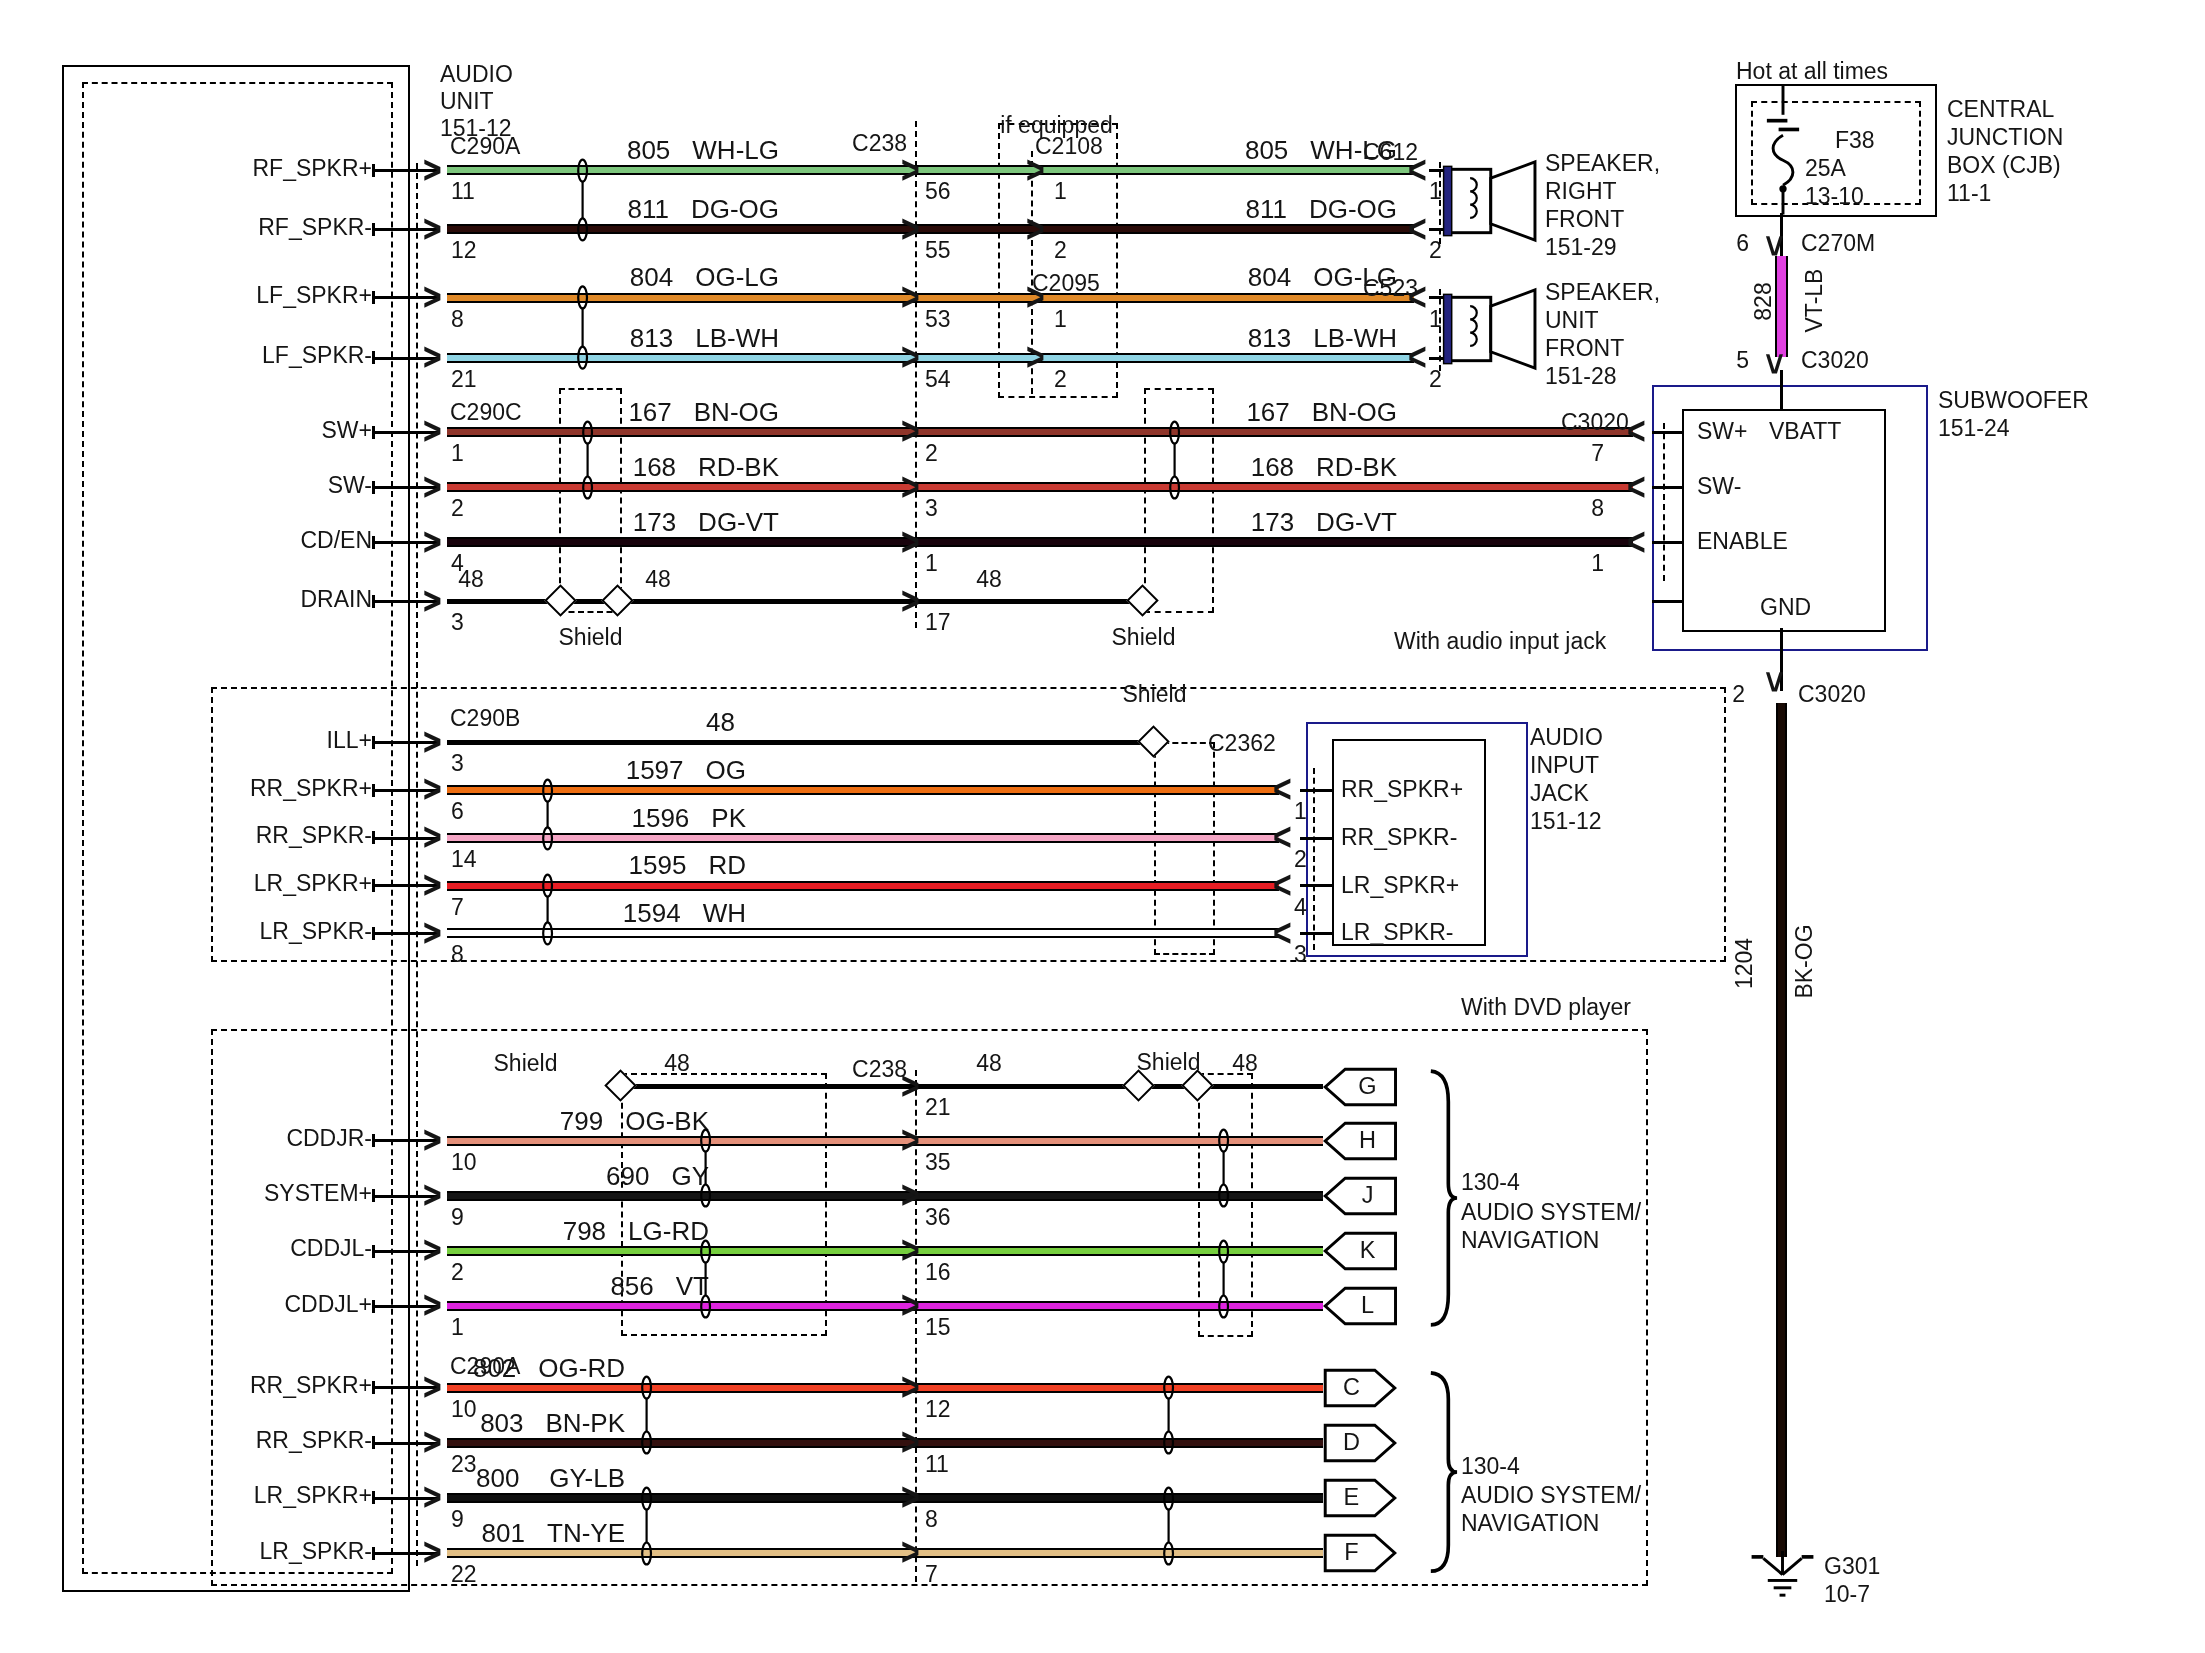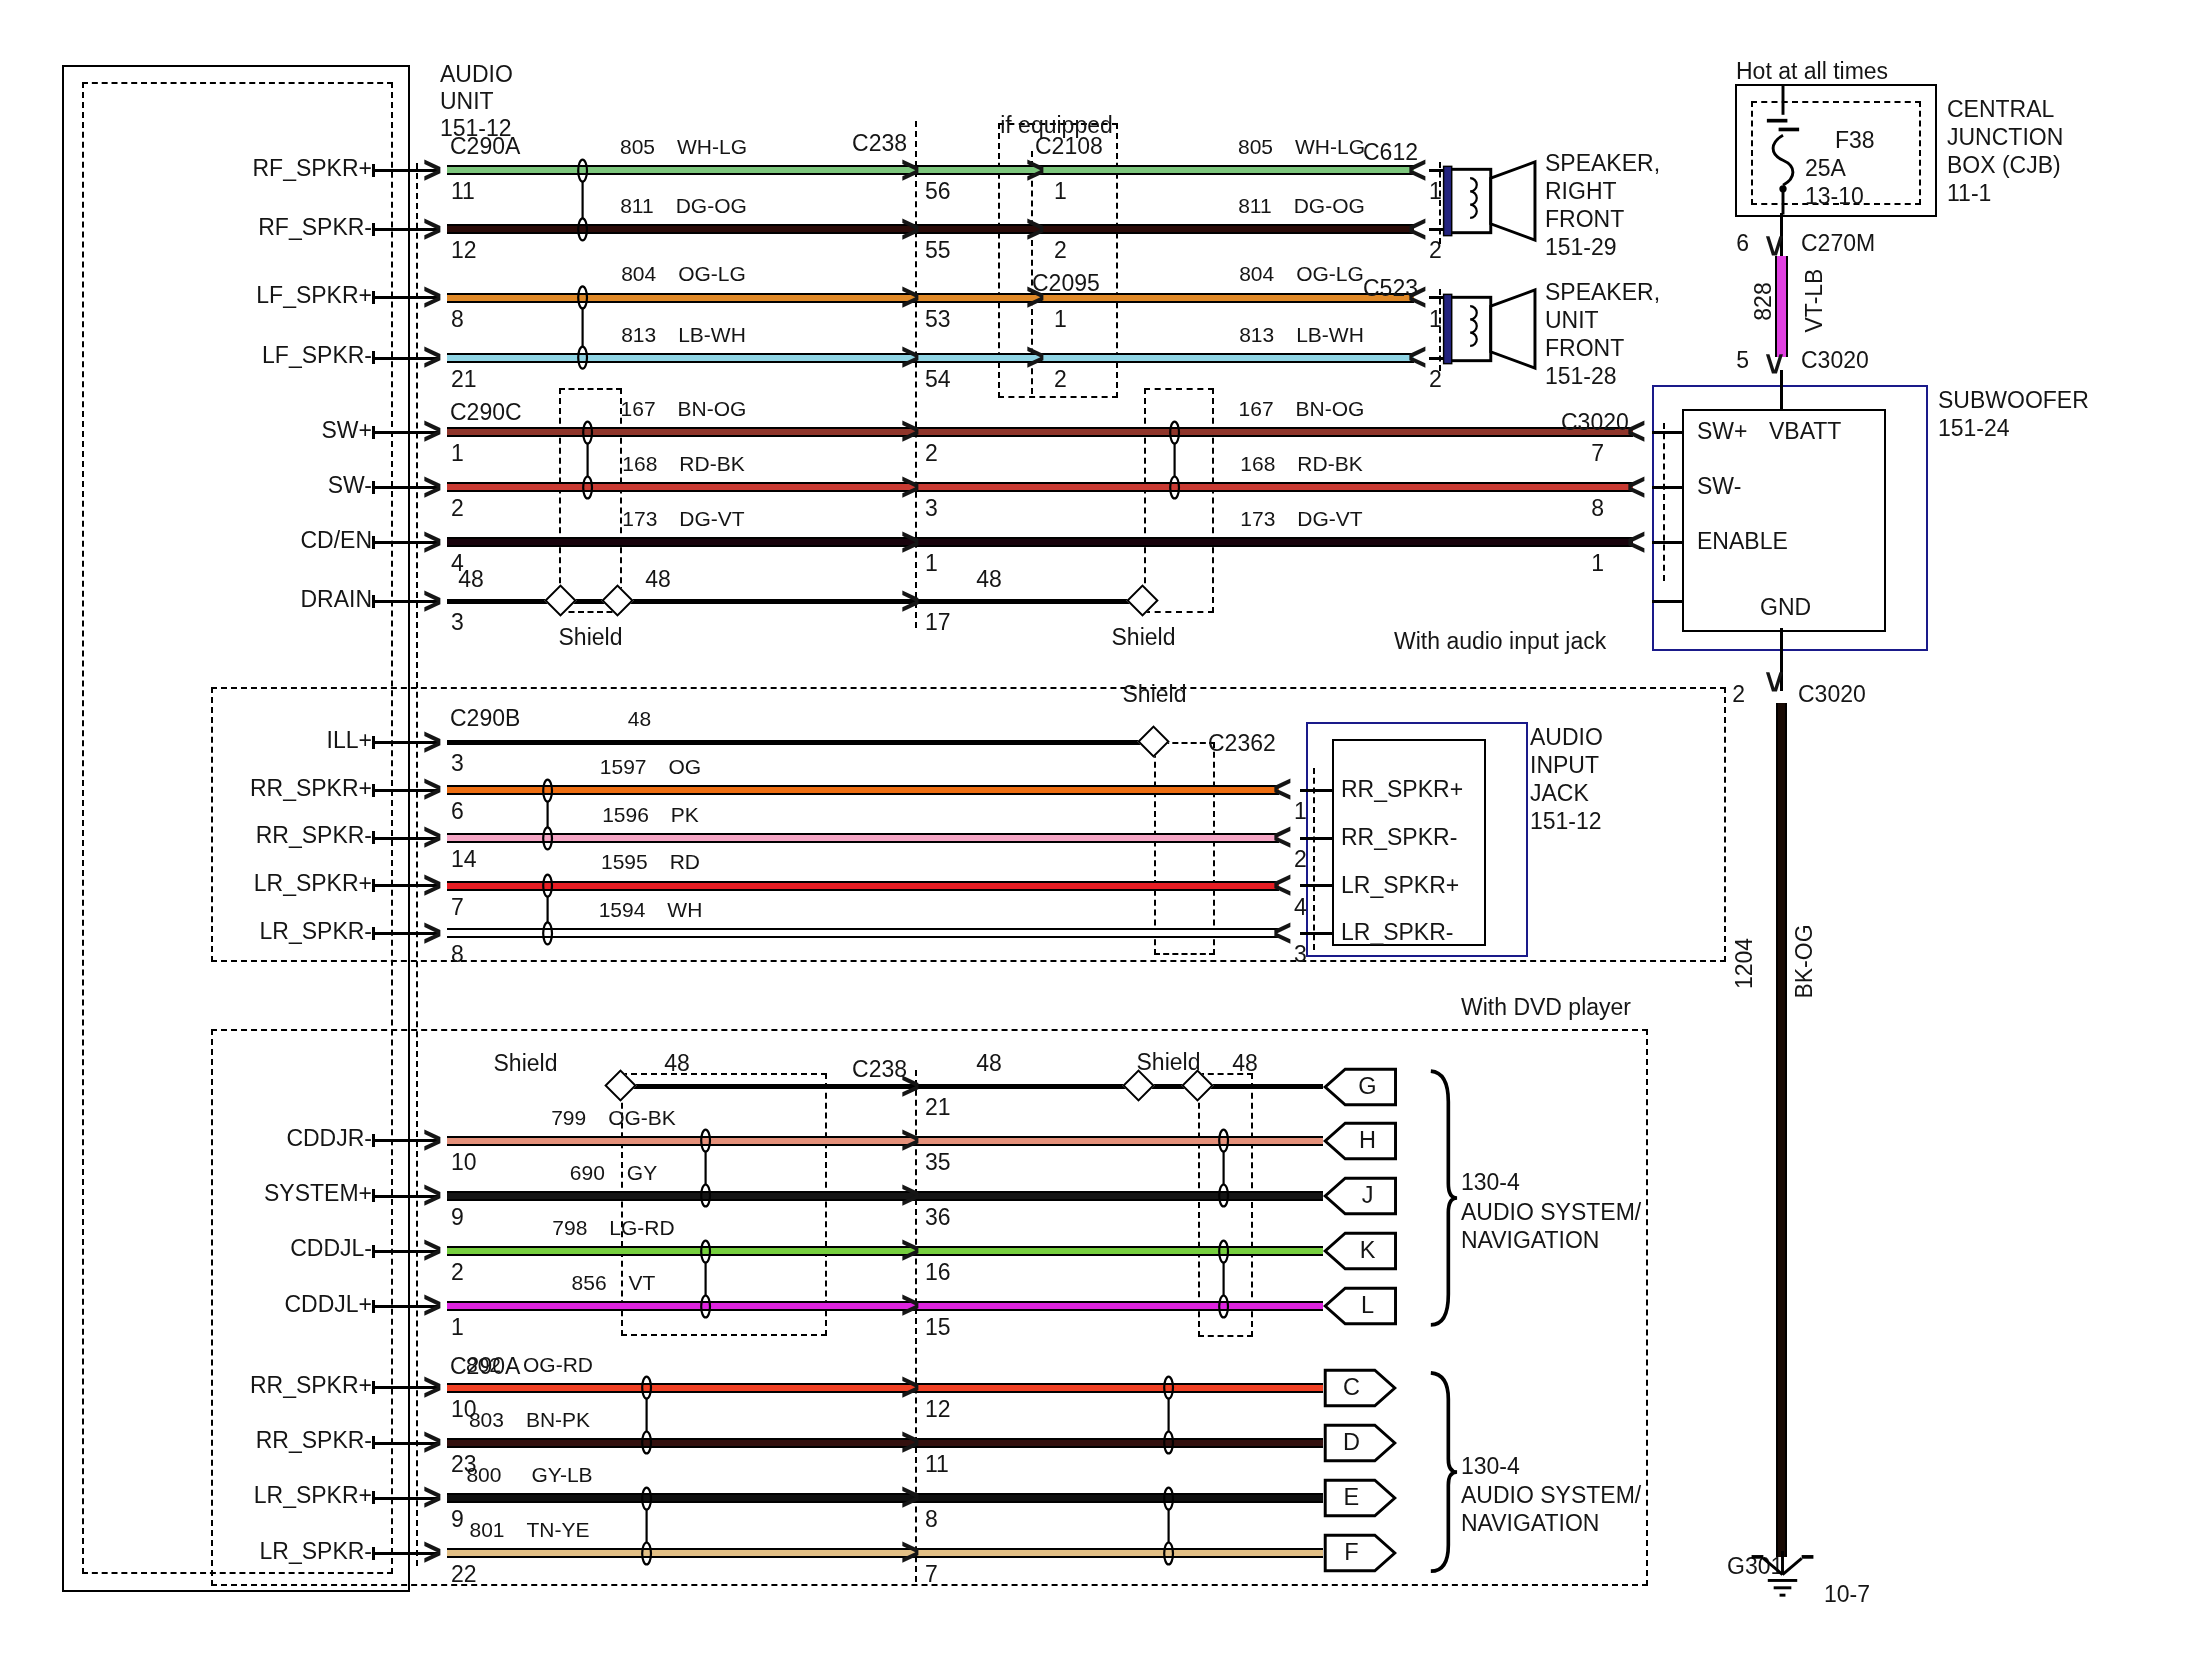--- a/index.html
+++ b/index.html
@@ -13,21 +13,21 @@
   .vdash{position:absolute;width:0;border-left:2.2px dashed #000;z-index:1;}
   .vline{position:absolute;width:2.9px;background:#000;z-index:2;}
   .hline{position:absolute;height:2.9px;background:#000;z-index:2;}
   .wire{position:absolute;height:5.9px;border-top:2.2px solid #000;border-bottom:2.2px solid #000;z-index:2;}
   .wire.bk{height:5.1px;border:none;background:#000;}
   .vwirewide{position:absolute;border-left:2.2px solid #000;border-right:2.2px solid #000;z-index:2;}
   .t{position:absolute;white-space:nowrap;font-size:23px;line-height:25px;z-index:4;}
   .tr{text-align:right;}
   .tc{text-align:center;white-space:nowrap;}
   .rot{position:absolute;width:88px;text-align:center;font-size:23px;transform:rotate(-90deg);z-index:4;white-space:nowrap;}
-  .code{position:absolute;width:191px;text-align:center;font-size:21px;white-space:nowrap;z-index:4;}
+  .code{position:absolute;width:191px;text-align:right;font-size:26px;white-space:nowrap;z-index:4;}
   .c48{position:absolute;width:74px;text-align:center;font-size:23px;z-index:4;}
   .ar{position:absolute;font-weight:bold;font-size:32px;line-height:44px;transform:scaleY(1.2);z-index:4;}
   .ad{position:absolute;font-weight:bold;font-size:32px;line-height:44px;transform:rotate(90deg) scaleX(1.2);z-index:4;}
   .tick{position:absolute;width:2.9px;height:13.2px;background:#000;z-index:3;}
   .cl{position:absolute;height:2.9px;background:#000;z-index:3;}
   .dia{position:absolute;width:19px;height:19px;border:2.9px solid #000;background:#fff;transform:rotate(45deg);z-index:5;}
   .tw{position:absolute;z-index:5;}
   .tw ellipse{fill:none;stroke:#000;stroke-width:3;}
   .tw line{stroke:#000;stroke-width:3;}
   .pent{position:absolute;width:74px;height:40px;z-index:4;}
@@ -138,21 +138,21 @@
   <span class="t tr" style="left:1705px;top:231px;width:44px">6</span>
   <span class="t" style="left:1801px;top:231px">C270M</span>
   <span class="t tr" style="left:1705px;top:348px;width:44px">5</span>
   <span class="t" style="left:1801px;top:348px">C3020</span>
   <span class="t tr" style="left:1701px;top:682px;width:44px">2</span>
   <span class="t" style="left:1798px;top:682px">C3020</span>
   <span class="rot" style="left:1719px;top:288px">828</span>
   <span class="rot" style="left:1770px;top:287px">VT-LB</span>
   <span class="rot" style="left:1700px;top:950px">1204</span>
   <span class="rot" style="left:1760px;top:948px">BK-OG</span>
-  <span class="t" style="left:1727px;top:1554px">G301</span>
+  <span class="t" style="left:1824px;top:1554px">G301</span>
   <span class="t" style="left:1824px;top:1582px">10-7</span>
 
   <span class="t" style="left:1697px;top:419px">SW+</span>
   <span class="t" style="left:1769px;top:419px">VBATT</span>
   <span class="t" style="left:1697px;top:474px">SW-</span>
   <span class="t" style="left:1697px;top:529px">ENABLE</span>
   <span class="t" style="left:1760px;top:595px">GND</span>
   <span class="t" style="left:1938px;top:388px">SUBWOOFER</span>
   <span class="t" style="left:1938px;top:416px">151-24</span>
 

